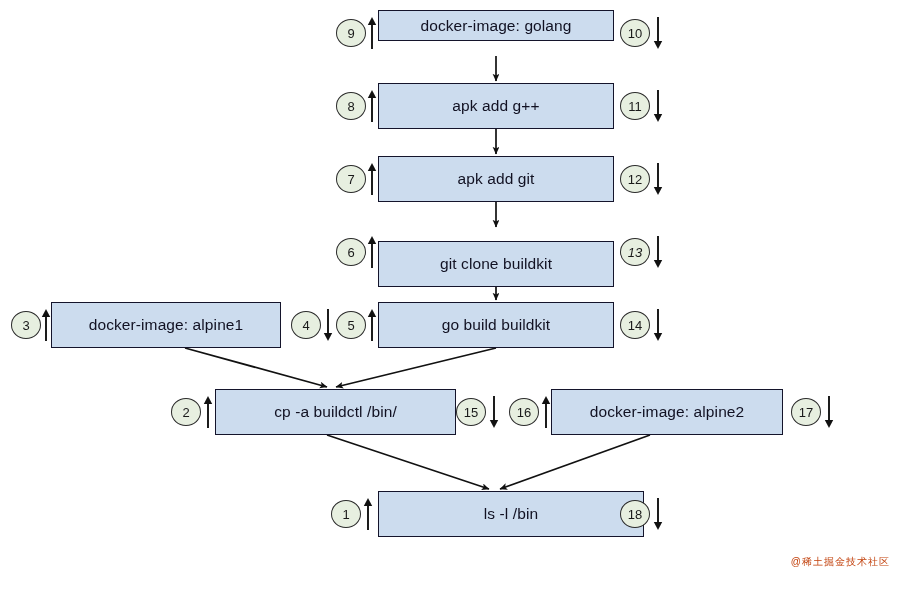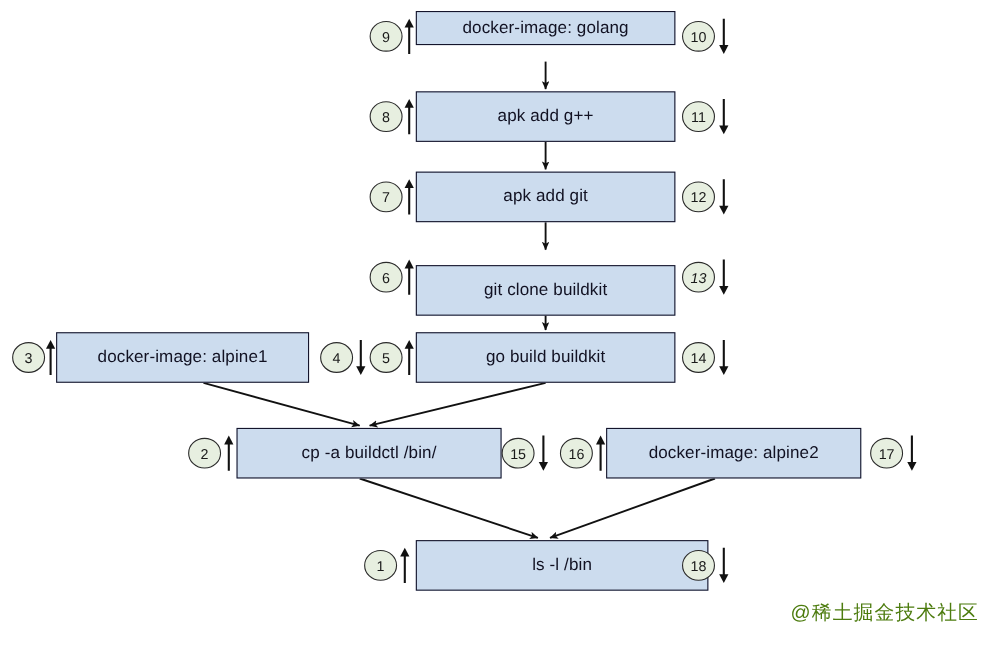--- a/index.html
+++ b/index.html
@@ -64,22 +64,22 @@
     width: 908px;
     height: 591px;
     z-index: 1;
     pointer-events: none;
   }
   
   #watermark {
     position: absolute;
     right: 18px;
     bottom: 22px;
-    font-size: 18px;
-    color: #4d7c0f;
+    font-size: 10px;
+    color: #c2410c;
     letter-spacing: 1px;
     z-index: 6;
     user-select: none;
   }
 </style>
 </head>
 <body>
 
 <div id="canvas">
 

